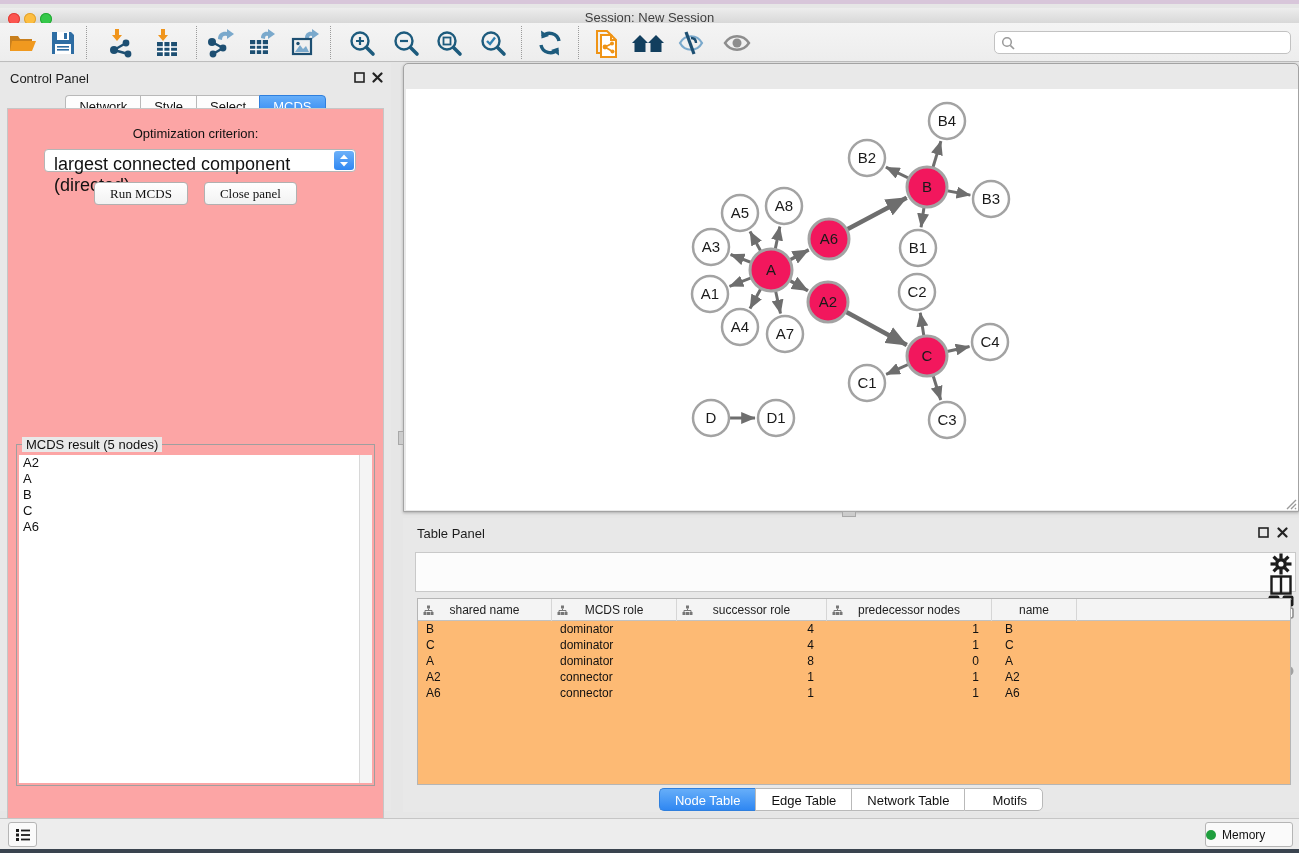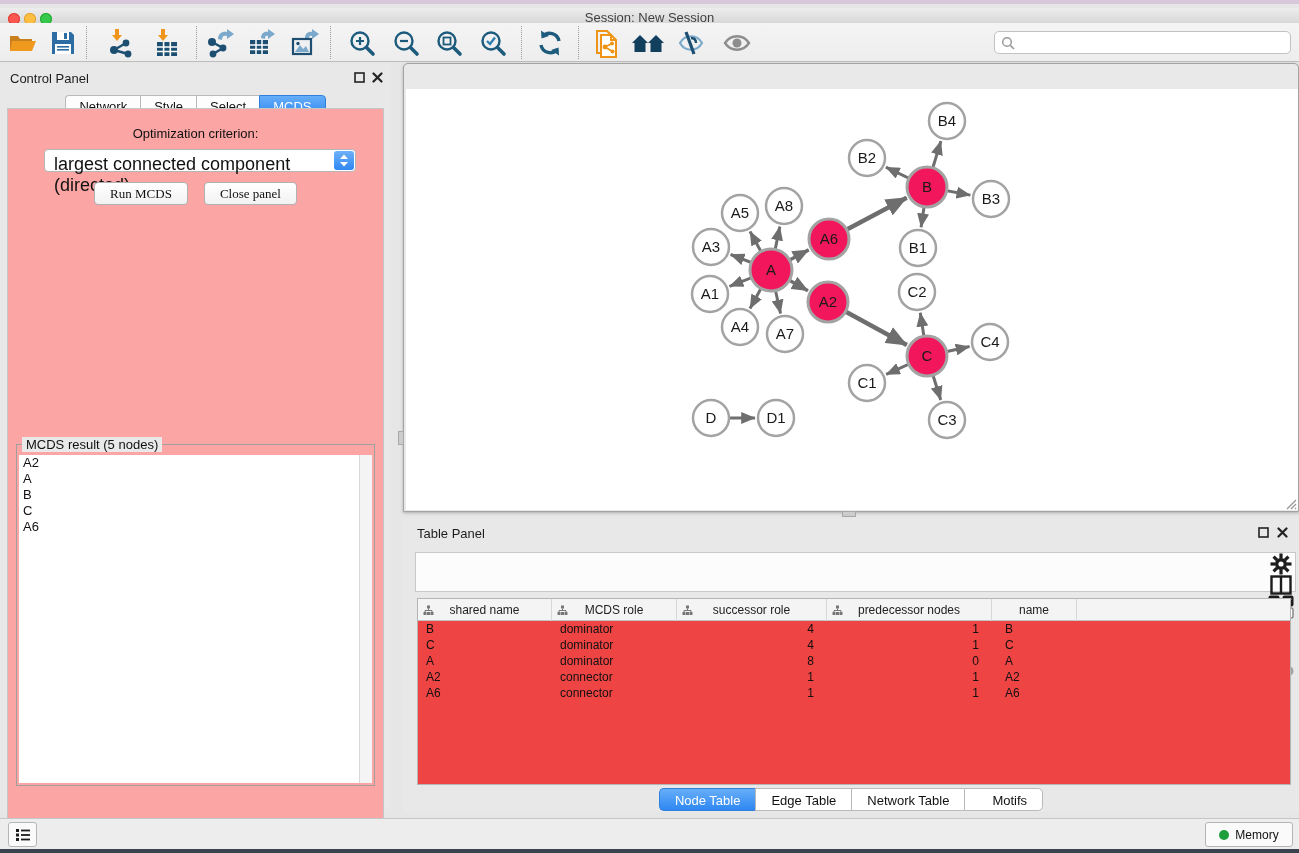--- a/index.html
+++ b/index.html
@@ -80,21 +80,21 @@
   
   .tpanel { position:absolute; left:403px; top:518px; width:896px; height:294px; background:#e8e8e8; }
   .tpanel-head { position:absolute; left:14px; top:8px; font-size:13px; color:#1d1d1d; }
   .ttoolbar { position:absolute; left:12px; top:34px; right:3px; height:40px;
     background:#fcfcfc; border:1px solid #c9c9c9; display:flex; align-items:flex-end;flex-direction:column; }
   .ttb { margin-left:14px; display:flex; align-items:center; justify-content:center;
     width:28px; height:28px; cursor:pointer; }
   .fx { font-family:"DejaVu Serif", serif; font-style:italic; font-size:17px; color:#9a9a9a; }
 
   .dtable { position:absolute; left:14px; top:80px; width:874px; height:187px;
-    background:#ef4444; border:1px solid #b5b5b5; overflow:hidden; }
+    background:#fdba74; border:1px solid #b5b5b5; overflow:hidden; }
   .dt-head { display:flex; height:22px; background:#f4f4f4; border-bottom:1px solid #c2c2c2; }
   .dt-hcell { position:relative; height:22px; border-right:1px solid #d6d6d6;
     font-size:12px; color:#222; display:flex; align-items:center; justify-content:center; }
   .dt-hcell svg { position:absolute; left:5px; top:6px; }
   .dt-row { display:flex; height:16px; }
   .dt-cell { font-size:12px; color:#111; line-height:16px; white-space:nowrap; overflow:hidden; }
 
   .ttab-row { position:absolute; left:0; right:0; top:270px; display:flex; justify-content:center; }
   .ttab { height:23px; padding:0 15px; font-size:13px; line-height:23px; background:#fff;
     border:1px solid #b9b9b9; border-right:none; color:#111; cursor:pointer; }
@@ -102,21 +102,21 @@
   .ttab:last-child { border-right:1px solid #b9b9b9; border-radius:0 5px 5px 0;padding-left:27px; }
   .ttab.sel { background:linear-gradient(#66aef9,#2f87f2); color:#fff; border-color:#2f7fdd; }
 
   
   .statusbar { position:absolute; left:0; top:818px; width:1299px; height:31px;
     background:#ededed; border-top:1px solid #c6c6c6; }
   .sbtn { position:absolute; left:8px; top:3px; width:29px; height:25px; background:#fafafa;
     border:1px solid #b5b5b5; border-radius:3px; display:flex; align-items:center; justify-content:center; cursor:pointer; }
   .membtn { position:absolute; right:6px; top:3px; height:25px; width:88px; background:#fafafa;
     border:1px solid #b5b5b5; border-radius:3px; display:flex; align-items:center;
-    justify-content:center; gap:6px; font-size:12px; color:#111; cursor:pointer; }
+    gap:6px; font-size:12px; color:#111; cursor:pointer; }
   .memdot { width:10px; height:10px; border-radius:50%; }
   .desk-bottom { position:absolute; left:0; top:849px; width:1299px; height:4px; background:#3a444f; }
 </style>
 </head>
 <body>
 
 <div class="desk-top"></div>
 <div class="titlebar">
   <span class="tl red" style="left:8px"></span>
   <span class="tl yel" style="left:24px"></span>

